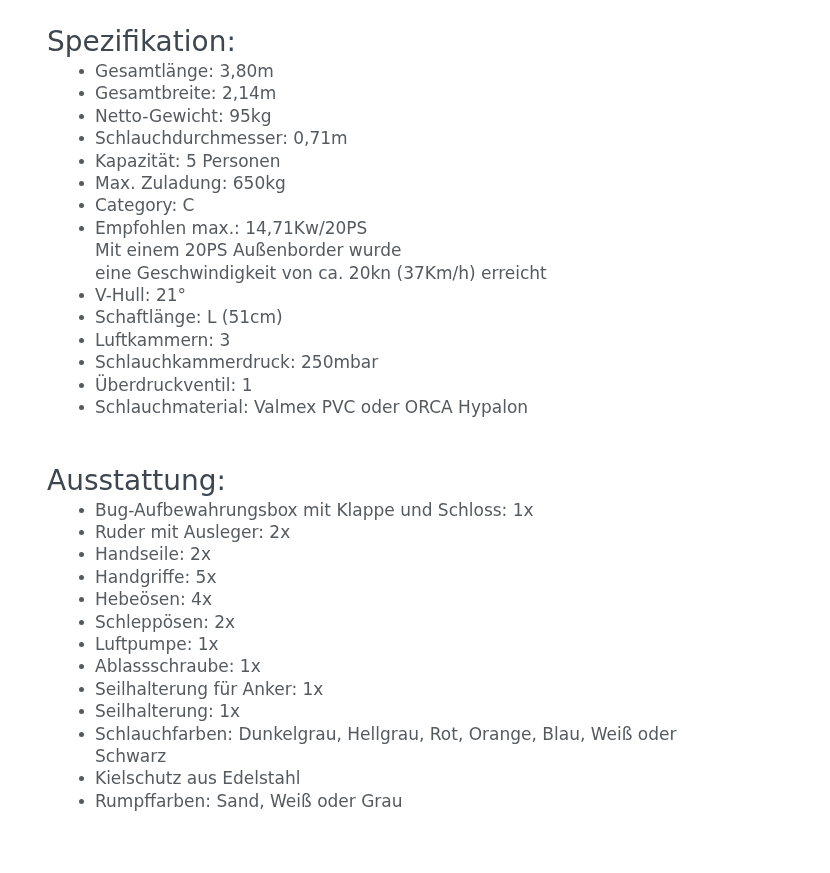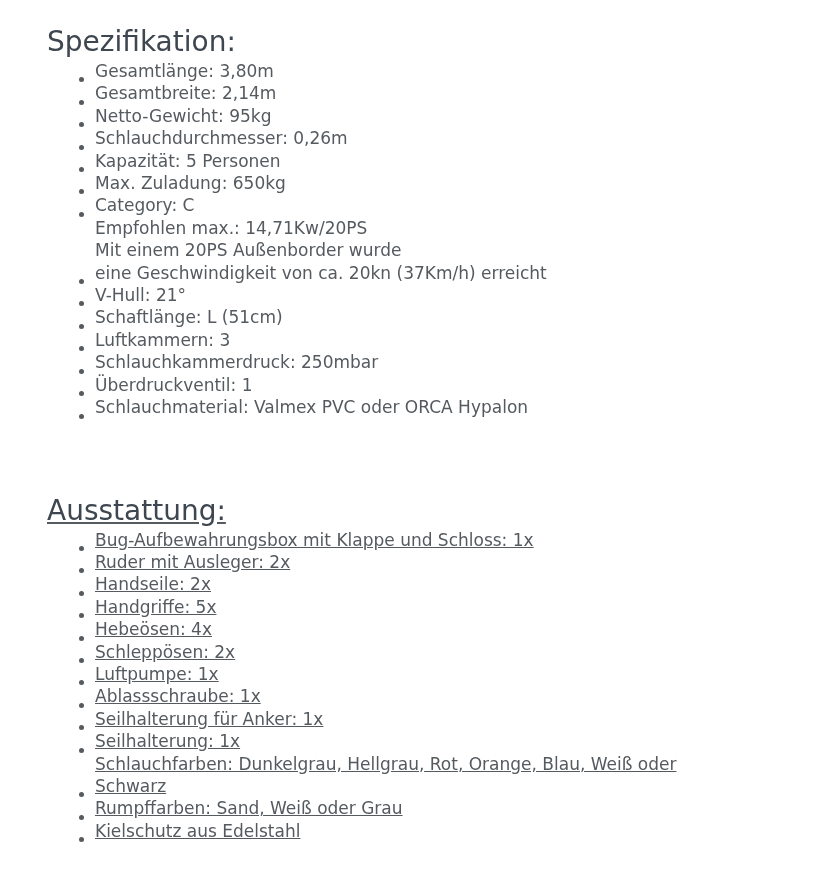--- a/index.html
+++ b/index.html
@@ -14,38 +14,37 @@
     font-family: "DejaVu Sans", "Liberation Sans", sans-serif;
     color: var(--body-color, #555a5f);
   }
   .content {
     padding: 30px 20px 0 47px;
   }
   .spec-section {
     margin: 0;
   }
   .spec-section + .spec-section {
-    margin-top: 80px;
-    text-decoration: underline;
+    margin-top: 50px;
   }
   .section-title {
     font-size: 28px;
     line-height: 24px;
     font-weight: 400;
     color: var(--heading-color, #3e4650);
     margin: 0 0 6px 0;
   }
   .spec-list {
     list-style: none;
     margin: 0;
     padding: 0 0 0 32px;
   }
   .spec-item {
     display: flex;
-    align-items: flex-end;
+    align-items: flex-start;
     font-size: 17px;
     line-height: 22.4px;
     color: var(--body-color, #555a5f);
   }
   .bullet {
     flex: none;
     width: 5px;
     height: 5px;
     border-radius: 50%;
     background: currentColor;
@@ -77,21 +76,21 @@
         </li>
         <li class="spec-item">
           <span class="bullet"></span>
           <div class="item-lines">
             <div class="item-line">Netto-Gewicht: 95kg</div>
           </div>
         </li>
         <li class="spec-item">
           <span class="bullet"></span>
           <div class="item-lines">
-            <div class="item-line">Schlauchdurchmesser: 0,26m</div>
+            <div class="item-line">Schlauchdurchmesser: 0,71m</div>
           </div>
         </li>
         <li class="spec-item">
           <span class="bullet"></span>
           <div class="item-lines">
             <div class="item-line">Kapazität: 5 Personen</div>
           </div>
         </li>
         <li class="spec-item">
           <span class="bullet"></span>
@@ -217,24 +216,24 @@
         <li class="spec-item">
           <span class="bullet"></span>
           <div class="item-lines">
             <div class="item-line">Schlauchfarben: Dunkelgrau, Hellgrau, Rot, Orange, Blau, Weiß oder</div>
             <div class="item-line">Schwarz</div>
           </div>
         </li>
         <li class="spec-item">
           <span class="bullet"></span>
           <div class="item-lines">
+            <div class="item-line">Kielschutz aus Edelstahl</div>
+          </div>
+        </li>
+        <li class="spec-item">
+          <span class="bullet"></span>
+          <div class="item-lines">
             <div class="item-line">Rumpffarben: Sand, Weiß oder Grau</div>
-          </div>
-        </li>
-        <li class="spec-item">
-          <span class="bullet"></span>
-          <div class="item-lines">
-            <div class="item-line">Kielschutz aus Edelstahl</div>
           </div>
         </li>
       </ul>
     </section>
   </main>
 
 </body></html>

